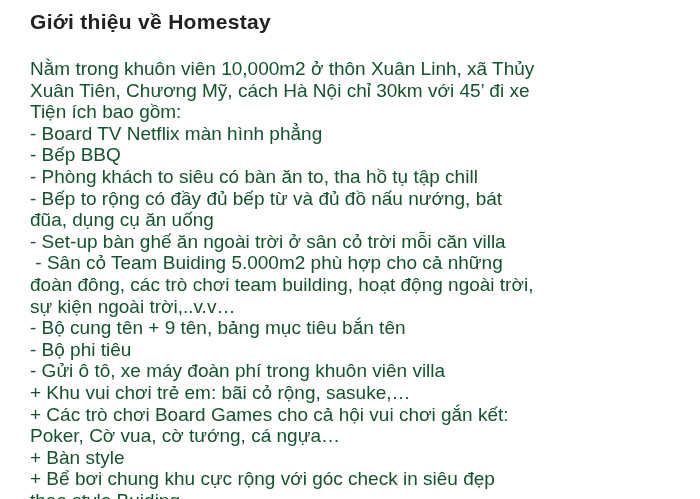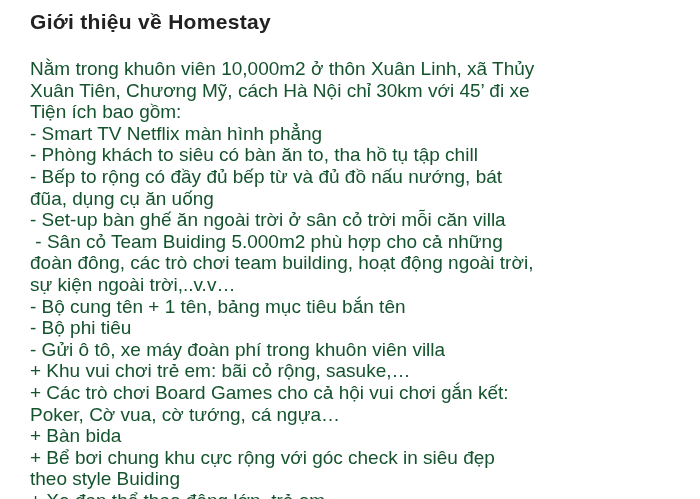--- a/index.html
+++ b/index.html
@@ -39,27 +39,28 @@
     }
   </style>
 </head>
 <body>
 
 <div class="container">
   <h2 class="title">Giới thiệu về Homestay</h2>
   <div class="body">
     <span class="line">Nằm trong khuôn viên 10,000m2 ở thôn Xuân Linh, xã Thủy Xuân Tiên, Chương Mỹ, cách Hà Nội chỉ 30km với 45’ đi xe</span>
     <span class="line">Tiện ích bao gồm:</span>
-    <span class="line">- Smart TV Netflix màn hình phẳng</span>
+    <span class="line">- Board TV Netflix màn hình phẳng</span>
+    <span class="line">- Bếp BBQ</span>
     <span class="line">- Phòng khách to siêu có bàn ăn to, tha hồ tụ tập chill</span>
     <span class="line">- Bếp to rộng có đầy đủ bếp từ và đủ đồ nấu nướng, bát đũa, dụng cụ ăn uống</span>
     <span class="line">- Set-up bàn ghế ăn ngoài trời ở sân cỏ trời mỗi căn villa</span>
     <span class="line"> - Sân cỏ Team Buiding 5.000m2 phù hợp cho cả những đoàn đông, các trò chơi team building, hoạt động ngoài trời, sự kiện ngoài trời,..v.v…</span>
-    <span class="line">- Bộ cung tên + 1 tên, bảng mục tiêu bắn tên</span>
+    <span class="line">- Bộ cung tên + 9 tên, bảng mục tiêu bắn tên</span>
     <span class="line">- Bộ phi tiêu</span>
     <span class="line">- Gửi ô tô, xe máy đoàn phí trong khuôn viên villa</span>
     <span class="line">+ Khu vui chơi trẻ em: bãi cỏ rộng, sasuke,…</span>
     <span class="line">+ Các trò chơi Board Games cho cả hội vui chơi gắn kết: Poker, Cờ vua, cờ tướng, cá ngựa…</span>
-    <span class="line">+ Bàn bida</span>
+    <span class="line">+ Bàn style</span>
     <span class="line">+ Bể bơi chung khu cực rộng với góc check in siêu đẹp theo style Buiding</span>
     <span class="line">+ Xe đạp thể thao động lớn, trẻ em</span>
   </div>
 </div>
 
 </body></html>

